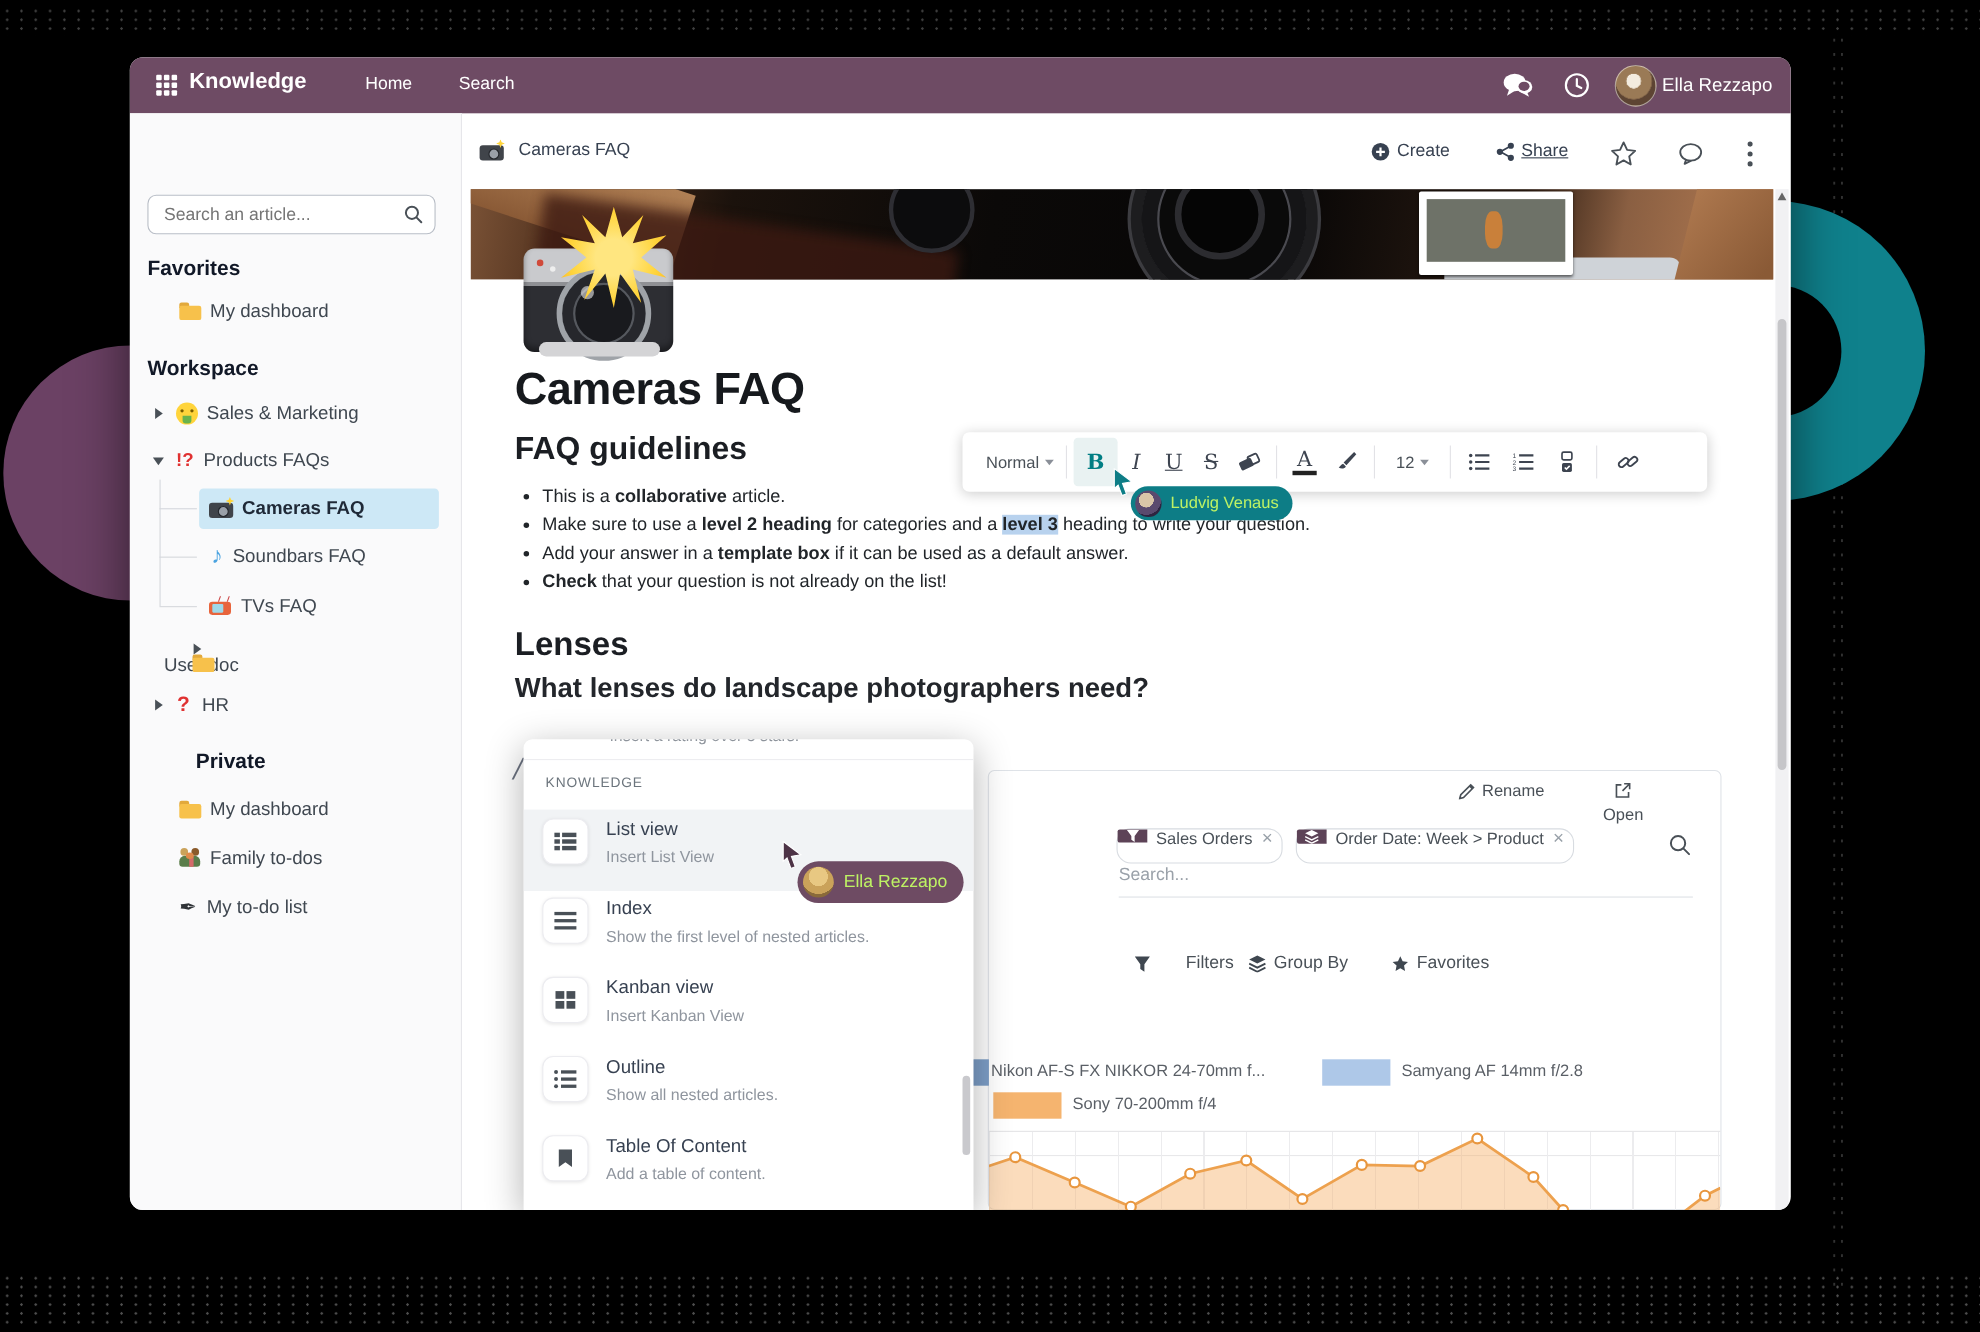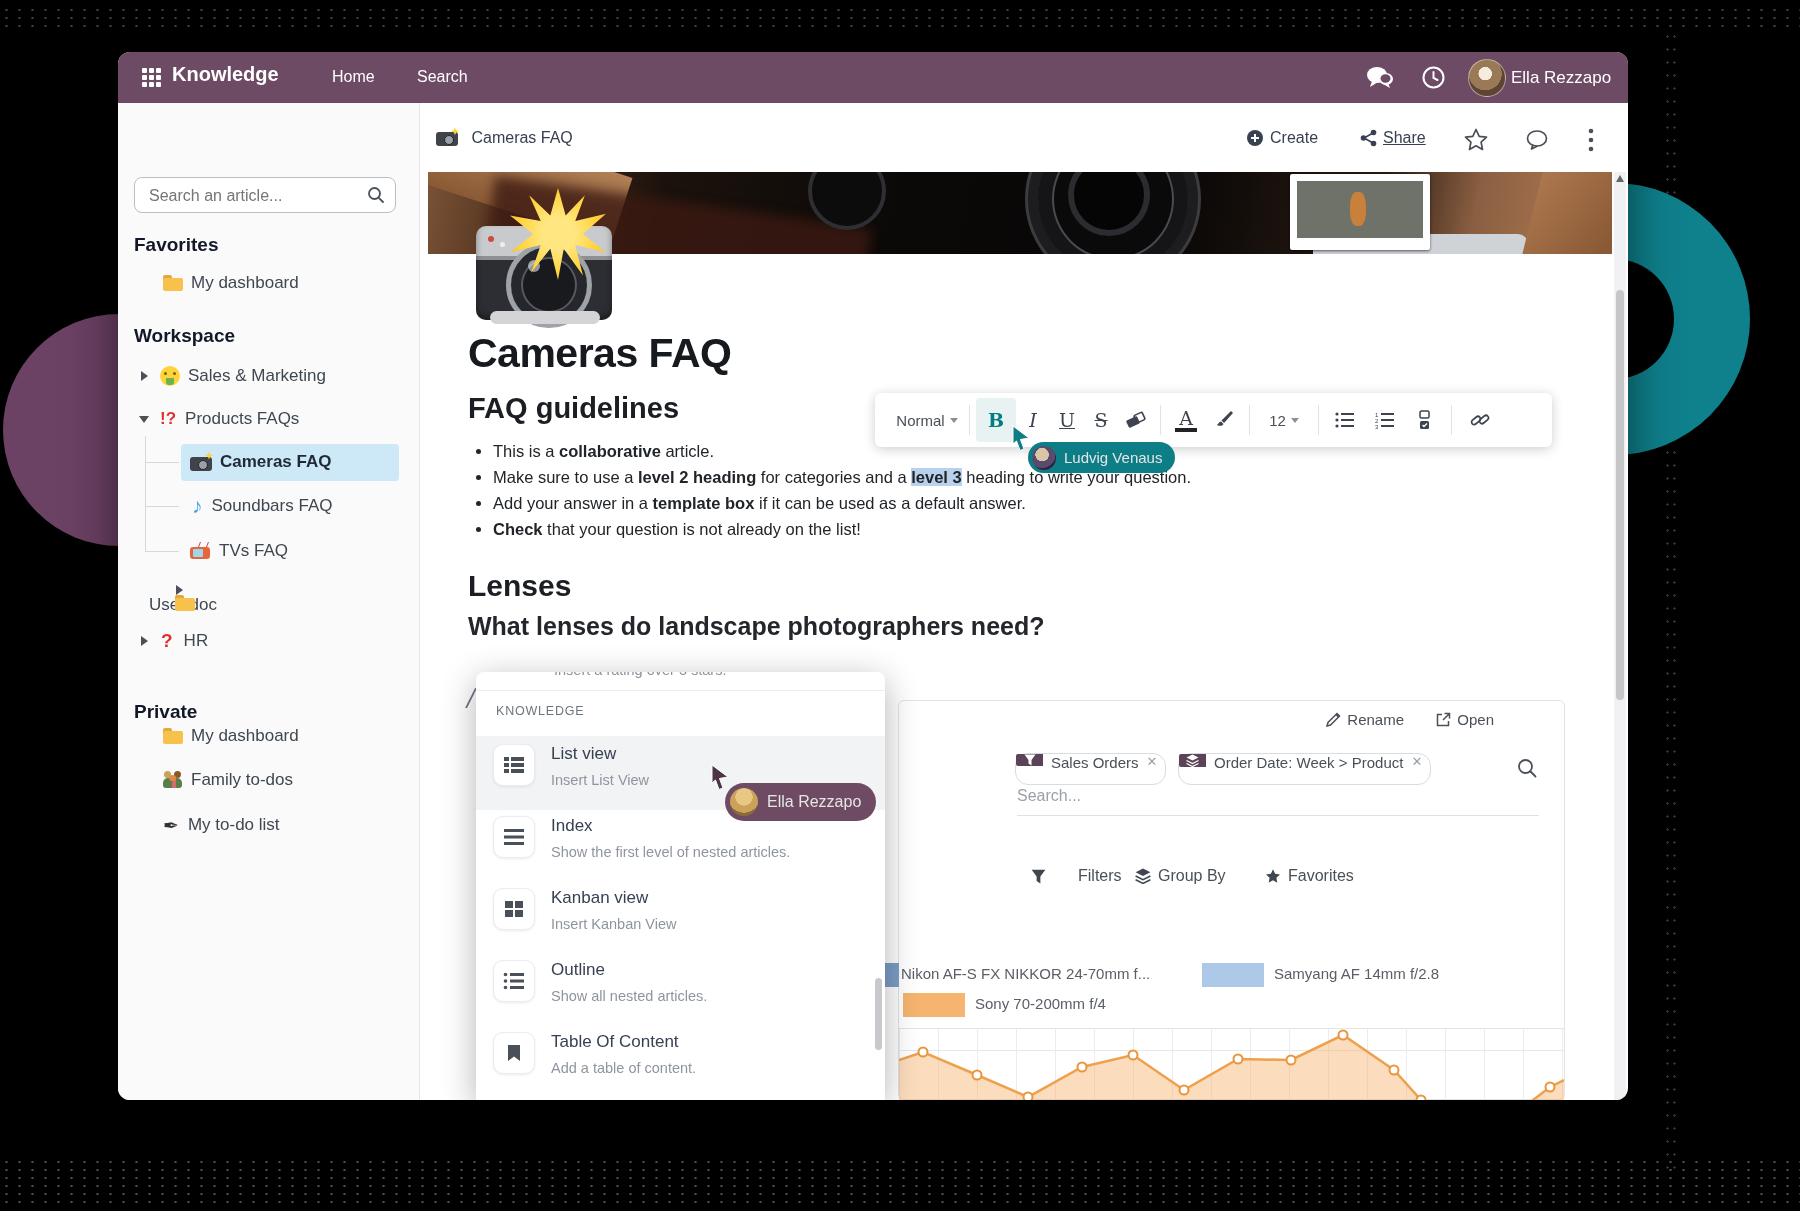--- a/index.html
+++ b/index.html
@@ -85,21 +85,21 @@
   
   .ftoolbar{position:absolute;left:757px;top:341px;width:677px;height:54px;background:#fff;border-radius:6px;box-shadow:0 2px 12px rgba(0,0,0,.2);display:flex;align-items:center;padding:0;box-sizing:border-box;z-index:6;}
   .ftb{display:flex;align-items:center;justify-content:center;height:40px;color:#3d4450;}
   .ftb.serif{font-family:"DejaVu Serif",serif;font-size:19px;width:34px;}
   .ftb-sep{width:1px;height:30px;background:#e2e2e6;margin:0 6px;}
   .ftb.active{background:#e9f2f2;border-radius:4px;color:#017e84;font-weight:700;}
   .colorA{font-family:"DejaVu Serif",serif;font-size:19px;border-bottom:4px solid #222;line-height:20px;width:22px;text-align:center;}
   .caret-s{width:0;height:0;border-top:5px solid #8a8f98;border-left:4px solid transparent;border-right:4px solid transparent;margin-left:5px;}
   
   .pointer{position:absolute;z-index:12;}
-  .pill{position:absolute;display:flex;align-items:center;border-radius:20px;color:#e5e5e5;z-index:12;white-space:nowrap;}
+  .pill{position:absolute;display:flex;align-items:center;border-radius:20px;color:#bef264;z-index:12;white-space:nowrap;}
   .pill .av{border-radius:50%;flex:none;}
   
   .pbox{position:absolute;left:358px;top:620px;width:409px;height:428px;background:#fff;border-radius:8px 8px 0 0;box-shadow:0 8px 34px rgba(0,0,0,.3);overflow:hidden;z-index:10;}
   .pbox .clip-item{position:absolute;left:78px;top:-10px;font-size:14.5px;color:#8d939b;}
   .pbox .sect{position:absolute;left:20px;top:32px;font-size:12.5px;letter-spacing:.8px;color:#6c757d;}
   .pb-hl{position:absolute;left:0;top:64px;width:100%;height:74px;background:#f1f3f5;}
   .pb-row{position:absolute;left:17px;width:380px;height:64px;}
   .pb-ic{position:absolute;left:0;top:0;width:40px;height:40px;background:#fff;border:1px solid #ececf0;border-radius:10px;box-shadow:0 1px 3px rgba(0,0,0,.08);display:flex;align-items:center;justify-content:center;}
   .pb-t{position:absolute;left:58px;top:0;font-size:17px;color:#374151;}
   .pb-s{position:absolute;left:58px;top:28px;font-size:14.5px;color:#8f959e;}
@@ -241,21 +241,21 @@
             <i></i>
           </span>
         <span class="sb-label" style="margin-left:8px;">User doc</span>
       </div>
       <div class="sb-row" style="left:23px;top:526px;">
         <span class="caret-r"></span>
         <span style="margin-left:13px;font-weight:800;font-size:19px;color:#e03131;">?</span>
         <span class="sb-label" style="margin-left:11px;">HR</span>
       </div>
 
-      <div class="sb-title" style="top:598px;">Private</div>
+      <div class="sb-title" style="top:579px;margin-left:44px;">Private</div>
       <div class="sb-row" style="left:45px;top:621px;">
         <span class="ic emoji-folder">
             <b></b>
             <i></i>
           </span>
         <span class="sb-label" style="margin-left:8px;">My dashboard</span>
       </div>
       <div class="sb-row" style="left:45px;top:665px;">
         <span class="ic family-ic">
             <b></b>
@@ -493,21 +493,21 @@
       <span>Ella Rezzapo</span>
     </div>
 
     <div class="card">
       <div class="hbtn" style="right:160px;">
         <svg width="15" height="15" viewBox="0 0 15 15">
           <path d="M1 14 L2 10.5 L11 1.5 L13.5 4 L4.5 13 Z M10 2.5 L12.5 5" fill="none" stroke="#495057" stroke-width="1.5"></path>
         </svg>
         <span>Rename</span>
       </div>
-      <div class="hbtn" style="right:70px;">
+      <div class="hbtn" style="right:70px;flex-direction:column;">
         <svg width="15" height="15" viewBox="0 0 15 15">
           <path d="M6 2.5 H1.5 V13.5 H12.5 V9" fill="none" stroke="#495057" stroke-width="1.5"></path>
           <path d="M8.5 1.5 H13.5 V6.5 M13.5 1.5 L7 8" fill="none" stroke="#495057" stroke-width="1.5"></path>
         </svg>
         <span>Open</span>
       </div>
 
       <div class="facet" style="left:116px;">
         <span class="fic">
           <svg width="12" height="12" viewBox="0 0 12 12">

